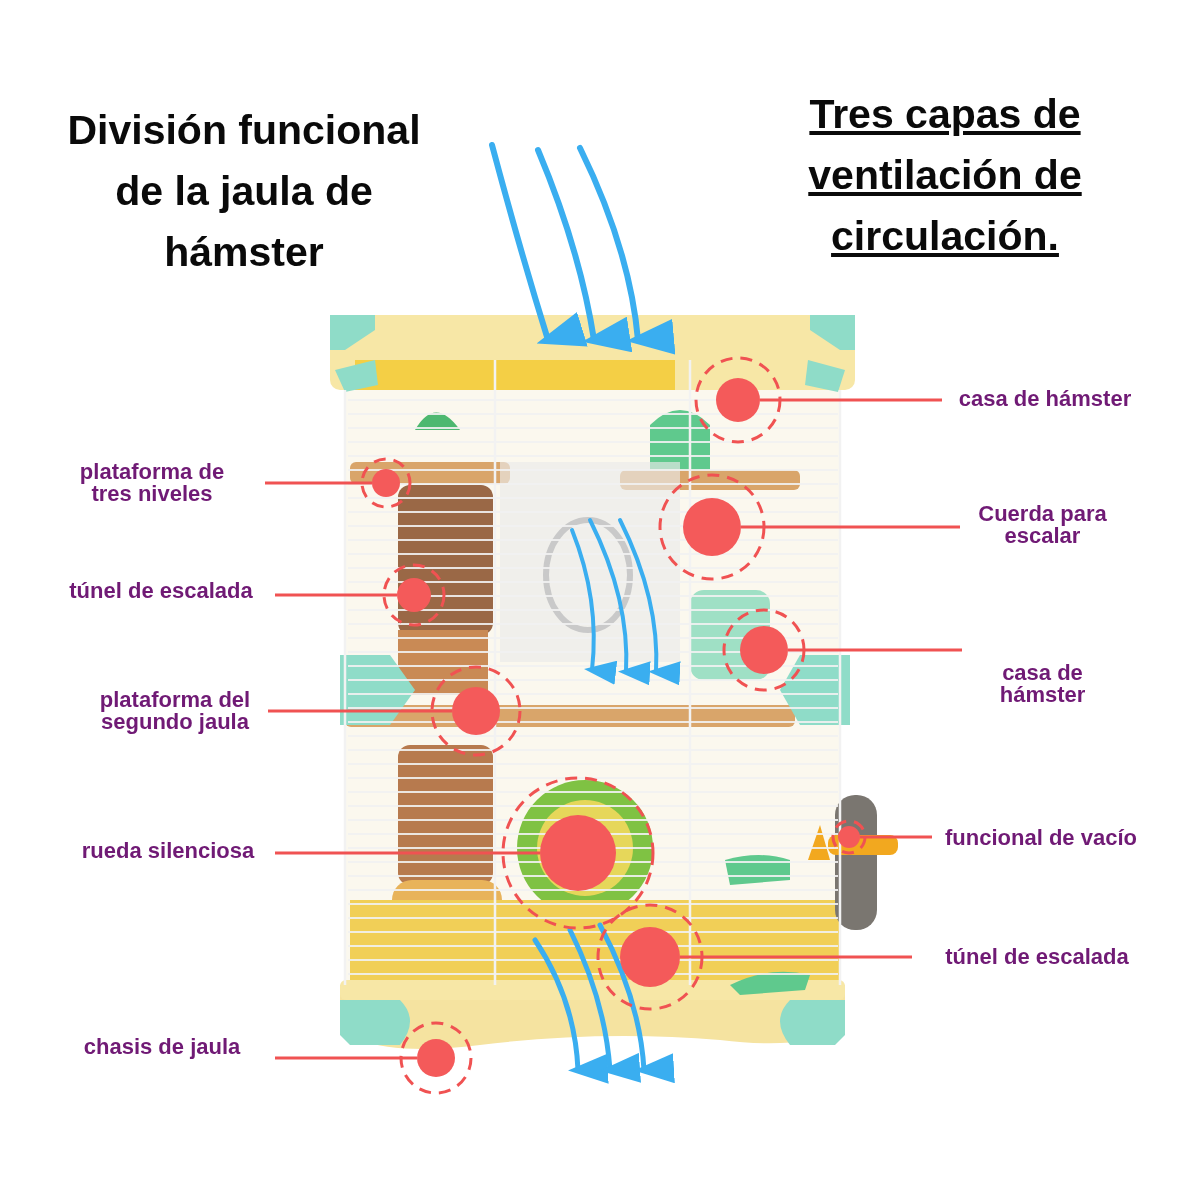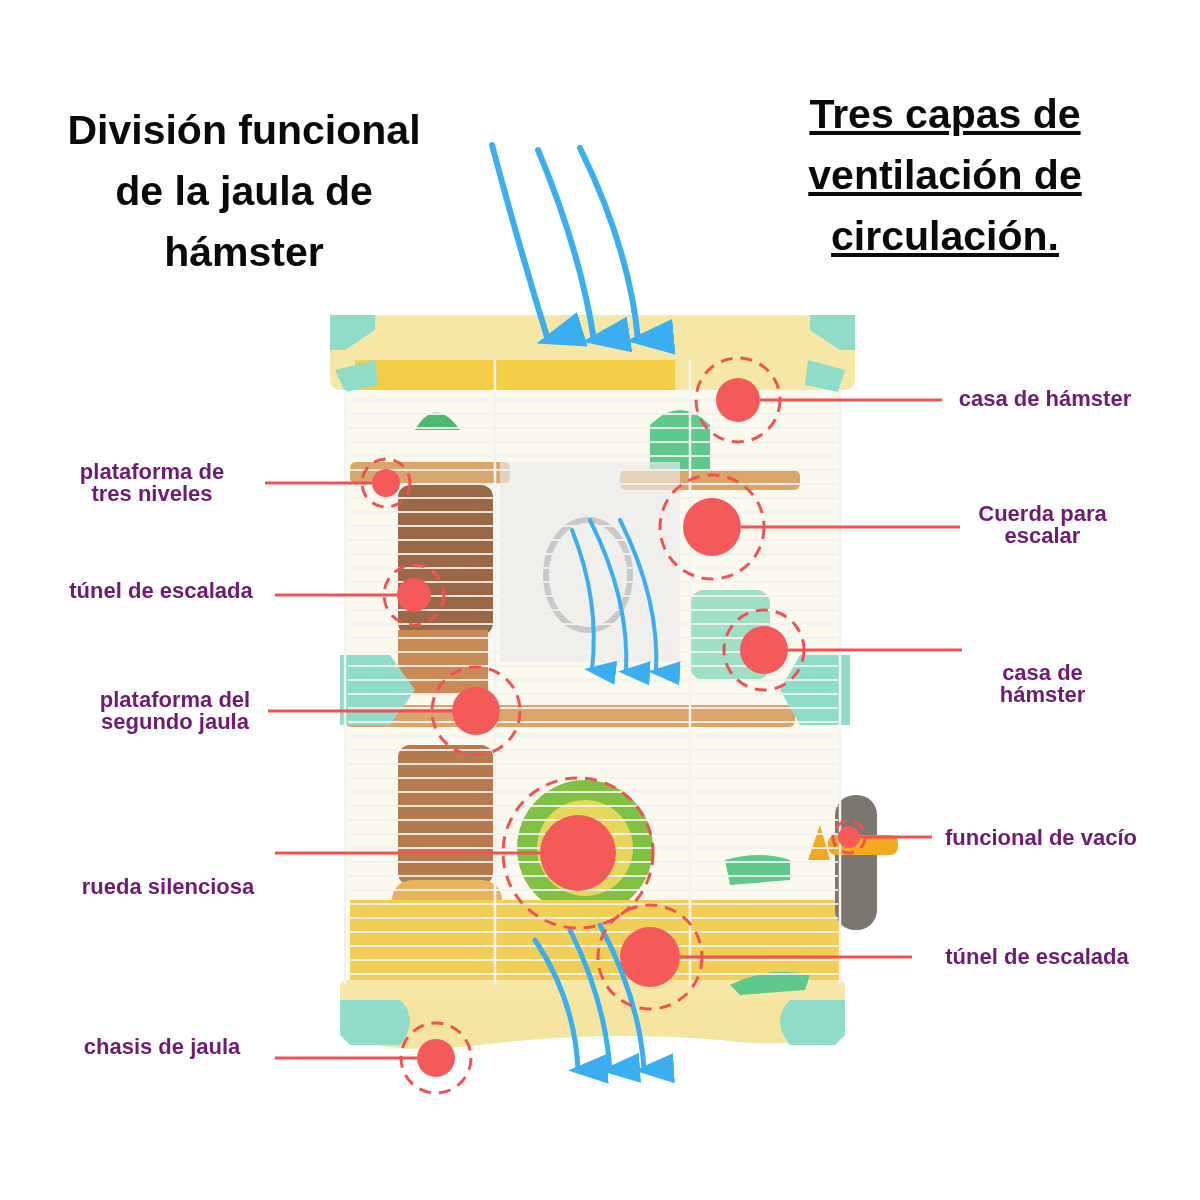--- a/index.html
+++ b/index.html
@@ -198,15 +198,15 @@
 <div class="label" style="left:52px; top:461px; width:200px;">plataforma de
 tres niveles</div>
 <div class="label" style="left:950px; top:503px; width:185px;">Cuerda para
 escalar</div>
 <div class="label" style="left:48px; top:580px; width:226px;">túnel de escalada</div>
 <div class="label" style="left:970px; top:652px; width:145px;margin-top:10px;">casa de
 hámster</div>
 <div class="label" style="left:70px; top:689px; width:210px;">plataforma del
 segundo jaula</div>
 <div class="label" style="left:930px; top:827px; width:222px;">funcional de vacío</div>
-<div class="label" style="left:62px; top:840px; width:212px;margin-top:36px;">rueda silenciosa</div>
+<div class="label" style="left:62px; top:840px; width:212px;">rueda silenciosa</div>
 <div class="label" style="left:924px; top:946px; width:226px;">túnel de escalada</div>
 <div class="label" style="left:64px; top:1036px; width:196px;">chasis de jaula</div>
 
 </body></html>

